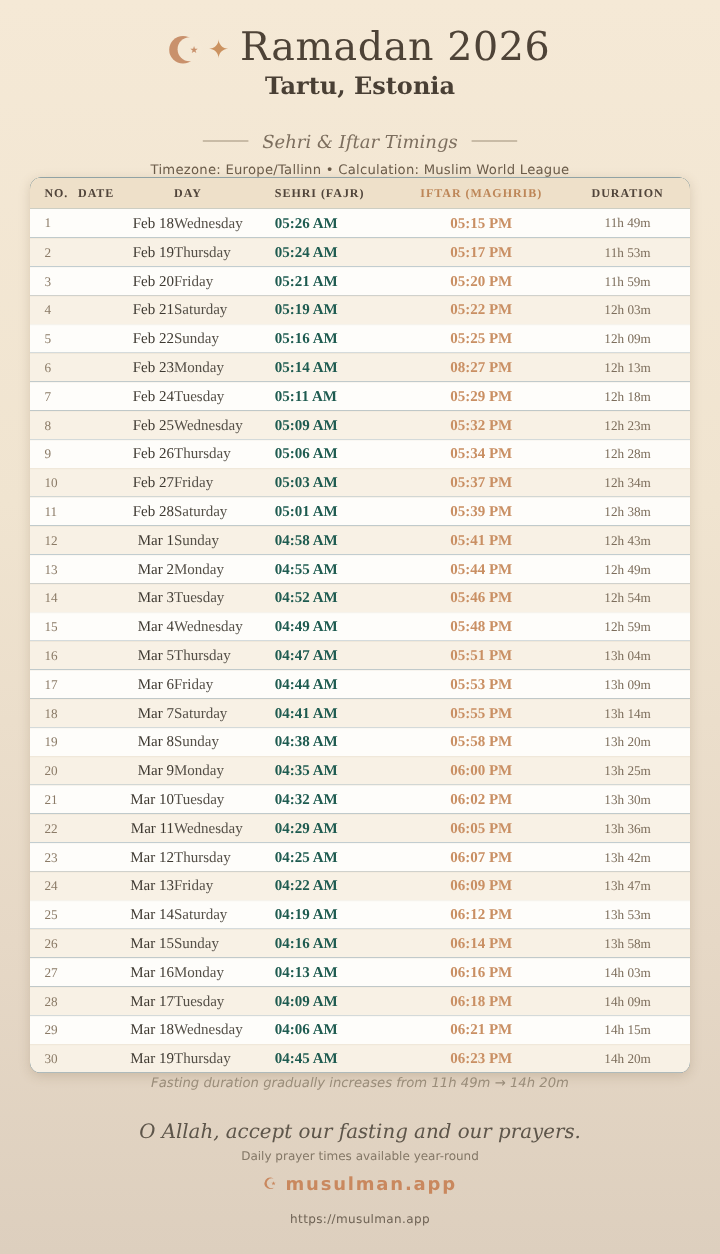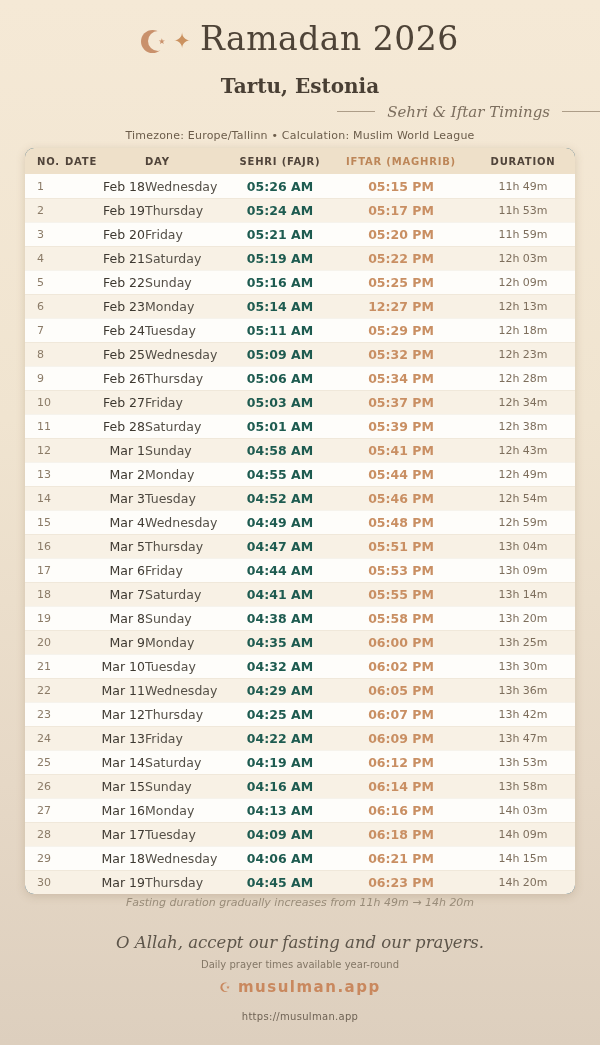--- a/index.html
+++ b/index.html
@@ -13,47 +13,48 @@
 
   
   header { text-align:center; padding-top:22px; }
   .title-row { display:flex; align-items:center; justify-content:center; gap:9px; }
   .crescent { position:relative; width:23px; height:23px; display:inline-block; margin-top:4px; }
   .crescent::before { content:''; position:absolute; inset:0; border-radius:50%; background:#c9916c; }
   .crescent::after  { content:''; position:absolute; left:7px; top:1px; width:20px; height:20px; border-radius:50%; background:#f5e9d6; }
   .crescent .tiny-star { position:absolute; right:-1px; top:7px; font-size:8px; color:#c9916c; z-index:2; font-family:"DejaVu Sans", sans-serif; }
   .sparkle { font-size:21px; color:#cb9260; margin-top:3px; font-family:"DejaVu Sans", sans-serif; }
   .main-title { font-family:"DejaVu Serif", serif; font-weight:400; font-size:33px; line-height:1.05; color:#4e4337; letter-spacing:0.5px; }
-  .location { font-family:"DejaVu Serif", serif; font-weight:700; font-size:20px; color:#493f34; margin-top:17px; }
-  .subtitle-row { display:flex; align-items:center; justify-content:flex-end; gap:12px; margin-top:5px; }
+  .location { font-family:"DejaVu Serif", serif; font-weight:700; font-size:20px; color:#493f34; margin-top:2px; }
+  .subtitle-row { display:flex; align-items:center; justify-content:center; gap:12px; margin-top:26px; }
   .subtitle-row .line { width:38px; height:1px; background:#ad9d88; }
   .subtitle { font-family:"DejaVu Serif", serif; font-style:italic; font-size:15px; color:#7c6e5e; }
   .meta { font-size:11px; color:#6b5c4a; margin-top:8px; letter-spacing:0.2px; }
   .ornament { font-size:9px; color:#b5a48c; margin-top:9px; }
 
   
   .table-card {
     position:absolute; left:25px; top:148px; width:550px;
     border-radius:9px; overflow:hidden;
     background:#0c4a6e;
     box-shadow:0 2px 10px rgba(120,90,60,0.22);
+    font-family:Liberation Serif, serif;
   }
   .thead { display:flex; align-items:center; height:26px; background:#eee0c9;
            font-size:10px; font-weight:700; letter-spacing:0.8px; color:#50443a; }
   .thead .c-iftar { color:var(--iftar-header); }
   .row { display:flex; align-items:center; height:24px; font-size:12.5px; }
   .row.odd  { background:#fefdfa; }
   .row.even { background:#f8f1e5; }
   .row + .row { border-top:1px solid rgba(190,170,140,0.12); }
 
   .cell { white-space:nowrap; }
   .c-no       { flex:0 0 40px; padding-left:12px; text-align:left; }
   .c-date     { flex:0 0 80px; text-align:left; }
   .c-day      { flex:0 0 84px; text-align:left; }
-  .c-sehri    { flex:0 0 102px; text-align:center; }
+  .c-sehri    { flex:0 0 102px; }
   .c-iftar    { flex:0 0 140px; text-align:center; }
   .c-duration { flex:1 1 auto; text-align:center; }
 
   .row .c-no       { color:#8b7b67; font-size:11px; }
   .row .c-date     { color:#3e3931;text-align:right; }
   .row .c-day      { color:#555048; }
   .row .c-sehri    { color:var(--sehri); font-weight:700; }
   .row .c-iftar    { color:var(--iftar); font-weight:700; }
   .row .c-duration { color:#7d6e5c; font-size:11px; }
 
@@ -139,21 +140,21 @@
           <span class="cell c-day">Sunday</span>
           <span class="cell c-sehri">05:16 AM</span>
           <span class="cell c-iftar">05:25 PM</span>
           <span class="cell c-duration">12h 09m</span>
         </div>
         <div class="row even">
           <span class="cell c-no">6</span>
           <span class="cell c-date">Feb 23</span>
           <span class="cell c-day">Monday</span>
           <span class="cell c-sehri">05:14 AM</span>
-          <span class="cell c-iftar">12:27 PM</span>
+          <span class="cell c-iftar">08:27 PM</span>
           <span class="cell c-duration">12h 13m</span>
         </div>
         <div class="row odd">
           <span class="cell c-no">7</span>
           <span class="cell c-date">Feb 24</span>
           <span class="cell c-day">Tuesday</span>
           <span class="cell c-sehri">05:11 AM</span>
           <span class="cell c-iftar">05:29 PM</span>
           <span class="cell c-duration">12h 18m</span>
         </div>

